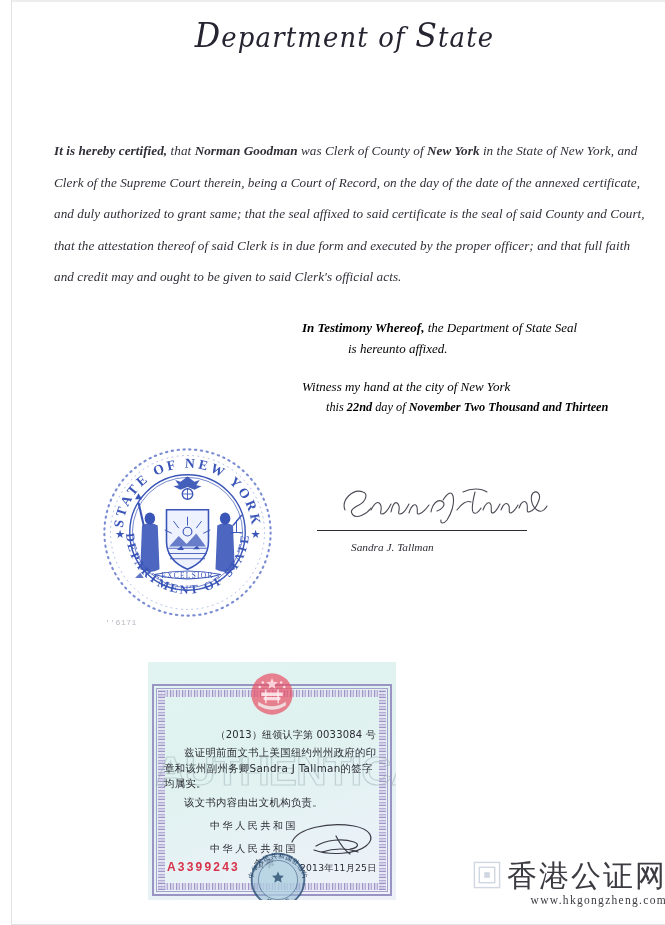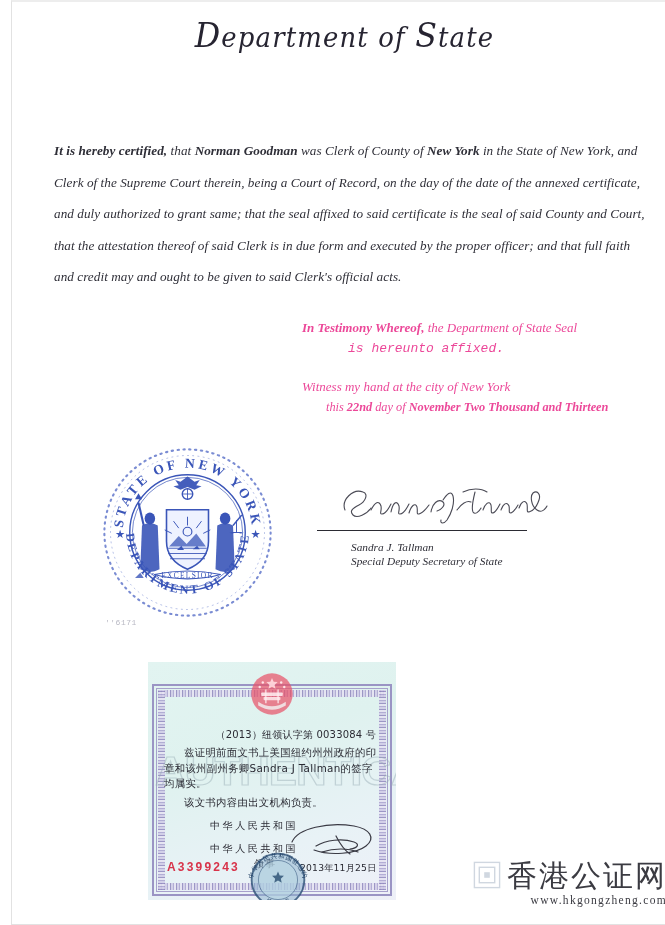--- a/index.html
+++ b/index.html
@@ -60,26 +60,26 @@
   
   .testimony {
     position: absolute;
     left: 290px; top: 315px;
     width: 340px;
   }
   .t-line {
     font-family: "Liberation Serif", serif;
     font-style: italic;
     font-size: 13px;
-    color: #ec4899;
+    color: #000000;
     line-height: 21px;
     white-space: nowrap;
   }
   .t-line b { font-weight: bold; }
-  .t-indent1 { padding-left: 46px; font-family: Liberation Mono, monospace; }
+  .t-indent1 { padding-left: 46px; }
   .t-gap { height: 17px; }
   .t-indent2 { padding-left: 24px; font-size: 12.3px; }
 
   
   #ny-seal {
     position: absolute;
     left: 88px; top: 443px;
     width: 175px; height: 175px;
   }
   #ny-seal svg { width: 175px; height: 175px; display: block; }
@@ -382,21 +382,20 @@
         <path d="M122 30 C126 24, 132 20, 136 22"></path>
         <path d="M128 12 C136 8, 146 8, 152 12"></path>
         <path d="M140 12 C138 20, 136 28, 138 32 C140 35, 144 32, 146 28"></path>
         <path d="M148 30 C150 24, 154 20, 156 25 C157 30, 155 33, 158 33 C161 32, 163 28, 165 24"></path>
         <path d="M166 30 C168 24, 172 21, 174 26 C175 30, 173 33, 176 33 C179 32, 181 28, 183 25"></path>
         <path d="M184 28 C186 22, 190 19, 192 24 C193 29, 191 32, 194 32 C198 31, 202 26, 204 20 C206 14, 202 10, 198 13 C195 16, 196 26, 202 30 C206 33, 210 30, 212 26"></path>
       </g>
     </svg>
     <div class="sig-rule"></div>
     <div class="sig-name">Sandra J. Tallman</div>
-    <div class="sig-name" style="margin-top:0;">Special Deputy Secretary of State</div>
   </div>
 
   <div id="cert">
 
     <div class="cert-border-outer"></div>
     <div class="cert-border-inner"></div>
     <div class="cert-guilloche-top"></div>
     <div class="cert-guilloche-bottom"></div>
     <div class="cert-guilloche-left"></div>
     <div class="cert-guilloche-right"></div>

